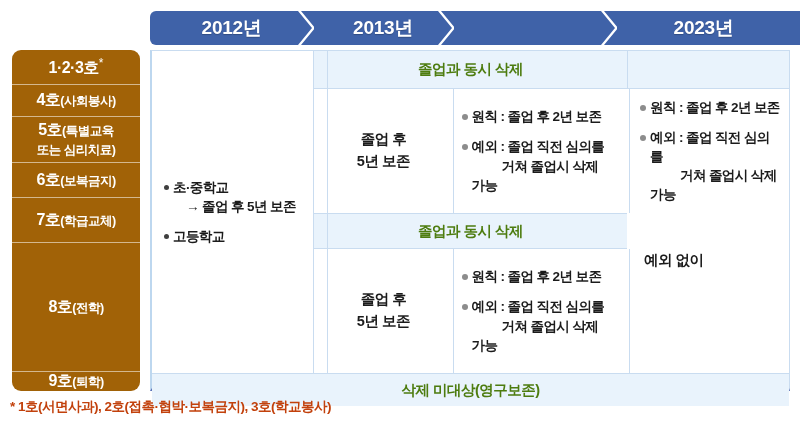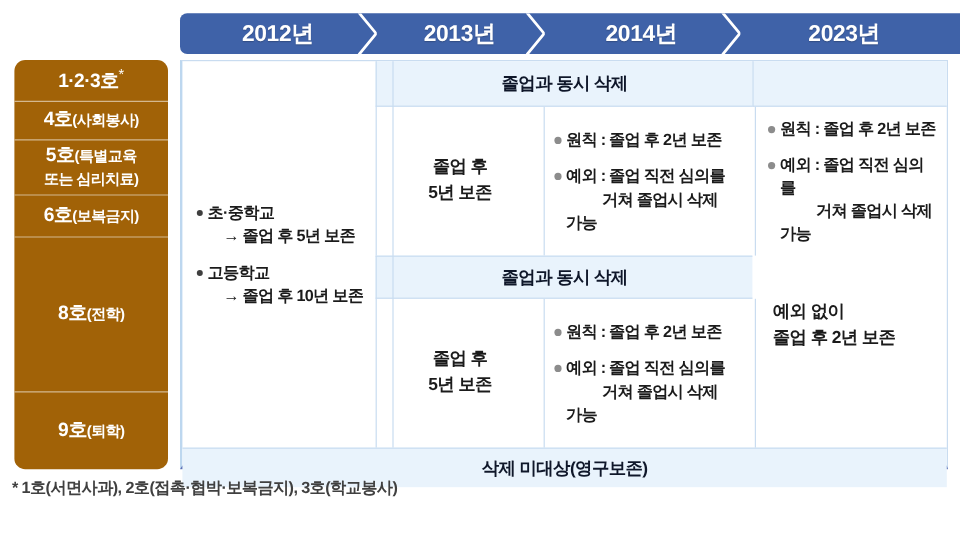--- a/index.html
+++ b/index.html
@@ -126,21 +126,21 @@
   .band {
     background: #e9f3fc;
     border-top: 1px solid #c9dcf0;
     border-bottom: 1px solid #c9dcf0;
     display: flex;
     align-items: center;
     justify-content: center;
     font-size: 14.5px;
     font-weight: bold;
     letter-spacing: -0.5px;
-    color: #0f172a;
+    color: #4d7c0f;
     box-sizing: border-box;
   }
 
   .row {
     display: flex;
     box-sizing: border-box;
   }
 
   .col-2012 { width: 162px; box-sizing: border-box; }
   .col-2013 { width: 140px; box-sizing: border-box; border-left: 1px solid #c9dcf0; }
@@ -206,21 +206,21 @@
   }
 
   
   .footnote {
     position: absolute;
     left: 10px;
     top: 398px;
     font-size: 13.5px;
     font-weight: bold;
     letter-spacing: -0.5px;
-    color: #404040;
+    color: #c2410c;
   }
 </style>
 </head>
 <body>
 
 <div id="root">
 
   <div class="year-bar">
 
     <div class="year-cell c2012">
@@ -235,21 +235,20 @@
     <div class="year-cell c2013">
       <span>2013년</span>
       <span class="chev">
         <svg width="16" height="34" viewBox="0 0 16 34">
           <path d="M0,0 L14,17 L0,34 L3,34 L17,17 L3,0 Z" fill="#ffffff"></path>
         </svg>
       </span>
     </div>
 
     <div class="year-cell c2014">
-      <span>2014년</span>
       <span class="chev">
         <svg width="16" height="34" viewBox="0 0 16 34">
           <path d="M0,0 L14,17 L0,34 L3,34 L17,17 L3,0 Z" fill="#ffffff"></path>
         </svg>
       </span>
     </div>
 
     <div class="year-cell c2023">
       <span>2023년</span>
     </div>
@@ -275,20 +274,25 @@
         <span class="sm">또는 심리치료)</span>
       </span>
     </div>
 
     <div class="side-item h-4">
       <span>
         <span class="big">6호</span><span class="sm">(보복금지)</span>
       </span>
     </div>
 
+    <div class="side-item h-5">
+      <span>
+        <span class="big">7호</span><span class="sm">(학급교체)</span>
+      </span>
+    </div>
 
     <div class="side-item h-6">
       <span>
         <span class="big">8호</span><span class="sm">(전학)</span>
       </span>
     </div>
 
     <div class="side-item h-7">
       <span>
         <span class="big">9호</span><span class="sm">(퇴학)</span>
@@ -304,21 +308,20 @@
           <span class="dot"></span>
           <span class="btext">
             <span class="plain-txt">초·중학교</span>
             <span class="sub-ind">→ 졸업 후 5년 보존</span>
           </span>
         </div>
         <div class="bullet-line">
           <span class="dot"></span>
           <span class="btext">
             <span class="plain-txt">고등학교</span>
-            <span class="sub-ind">→ 졸업 후 10년 보존</span>
           </span>
         </div>
       </div>
     </div>
 
     <div style="position:absolute; left:477px; top:38px; width:161px; height:124px; box-sizing:border-box; border-left:1px solid #c9dcf0; padding:0 10px; display:flex; flex-direction:column; justify-content:center;">
       <div class="bullet-line">
         <span class="dot gray"></span>
         <span class="btext">원칙 : 졸업 후 2년 보존</span>
       </div>
@@ -328,21 +331,20 @@
           <span class="plain-txt">예외 : 졸업 직전 심의를</span>
           <span class="hang">거쳐 졸업시 삭제</span>
           <span class="plain-txt">가능</span>
         </span>
       </div>
     </div>
 
     <div style="position:absolute; left:477px; top:198px; width:161px; height:124px; box-sizing:border-box; border-left:1px solid #c9dcf0; padding:0 14px; display:flex; flex-direction:column; justify-content:flex-start;">
       <div class="big-note" style="text-align:left; line-height:1.55;">
         <span class="plain-txt">예외 없이</span>
-        <span class="plain-txt">졸업 후 2년 보존</span>
       </div>
     </div>
 
     <div class="row" style="height:38px;">
       <div class="col-2012" style="border:0;"></div>
       <div class="band" style="width:315px; border-left:1px solid #c9dcf0; border-top:0;">졸업과 동시 삭제</div>
       <div class="col-2023" style="border-left:1px solid #c9dcf0; background:#e9f3fc; border-bottom:1px solid #c9dcf0;"></div>
     </div>
 
     <div class="row" style="height:124px;">

